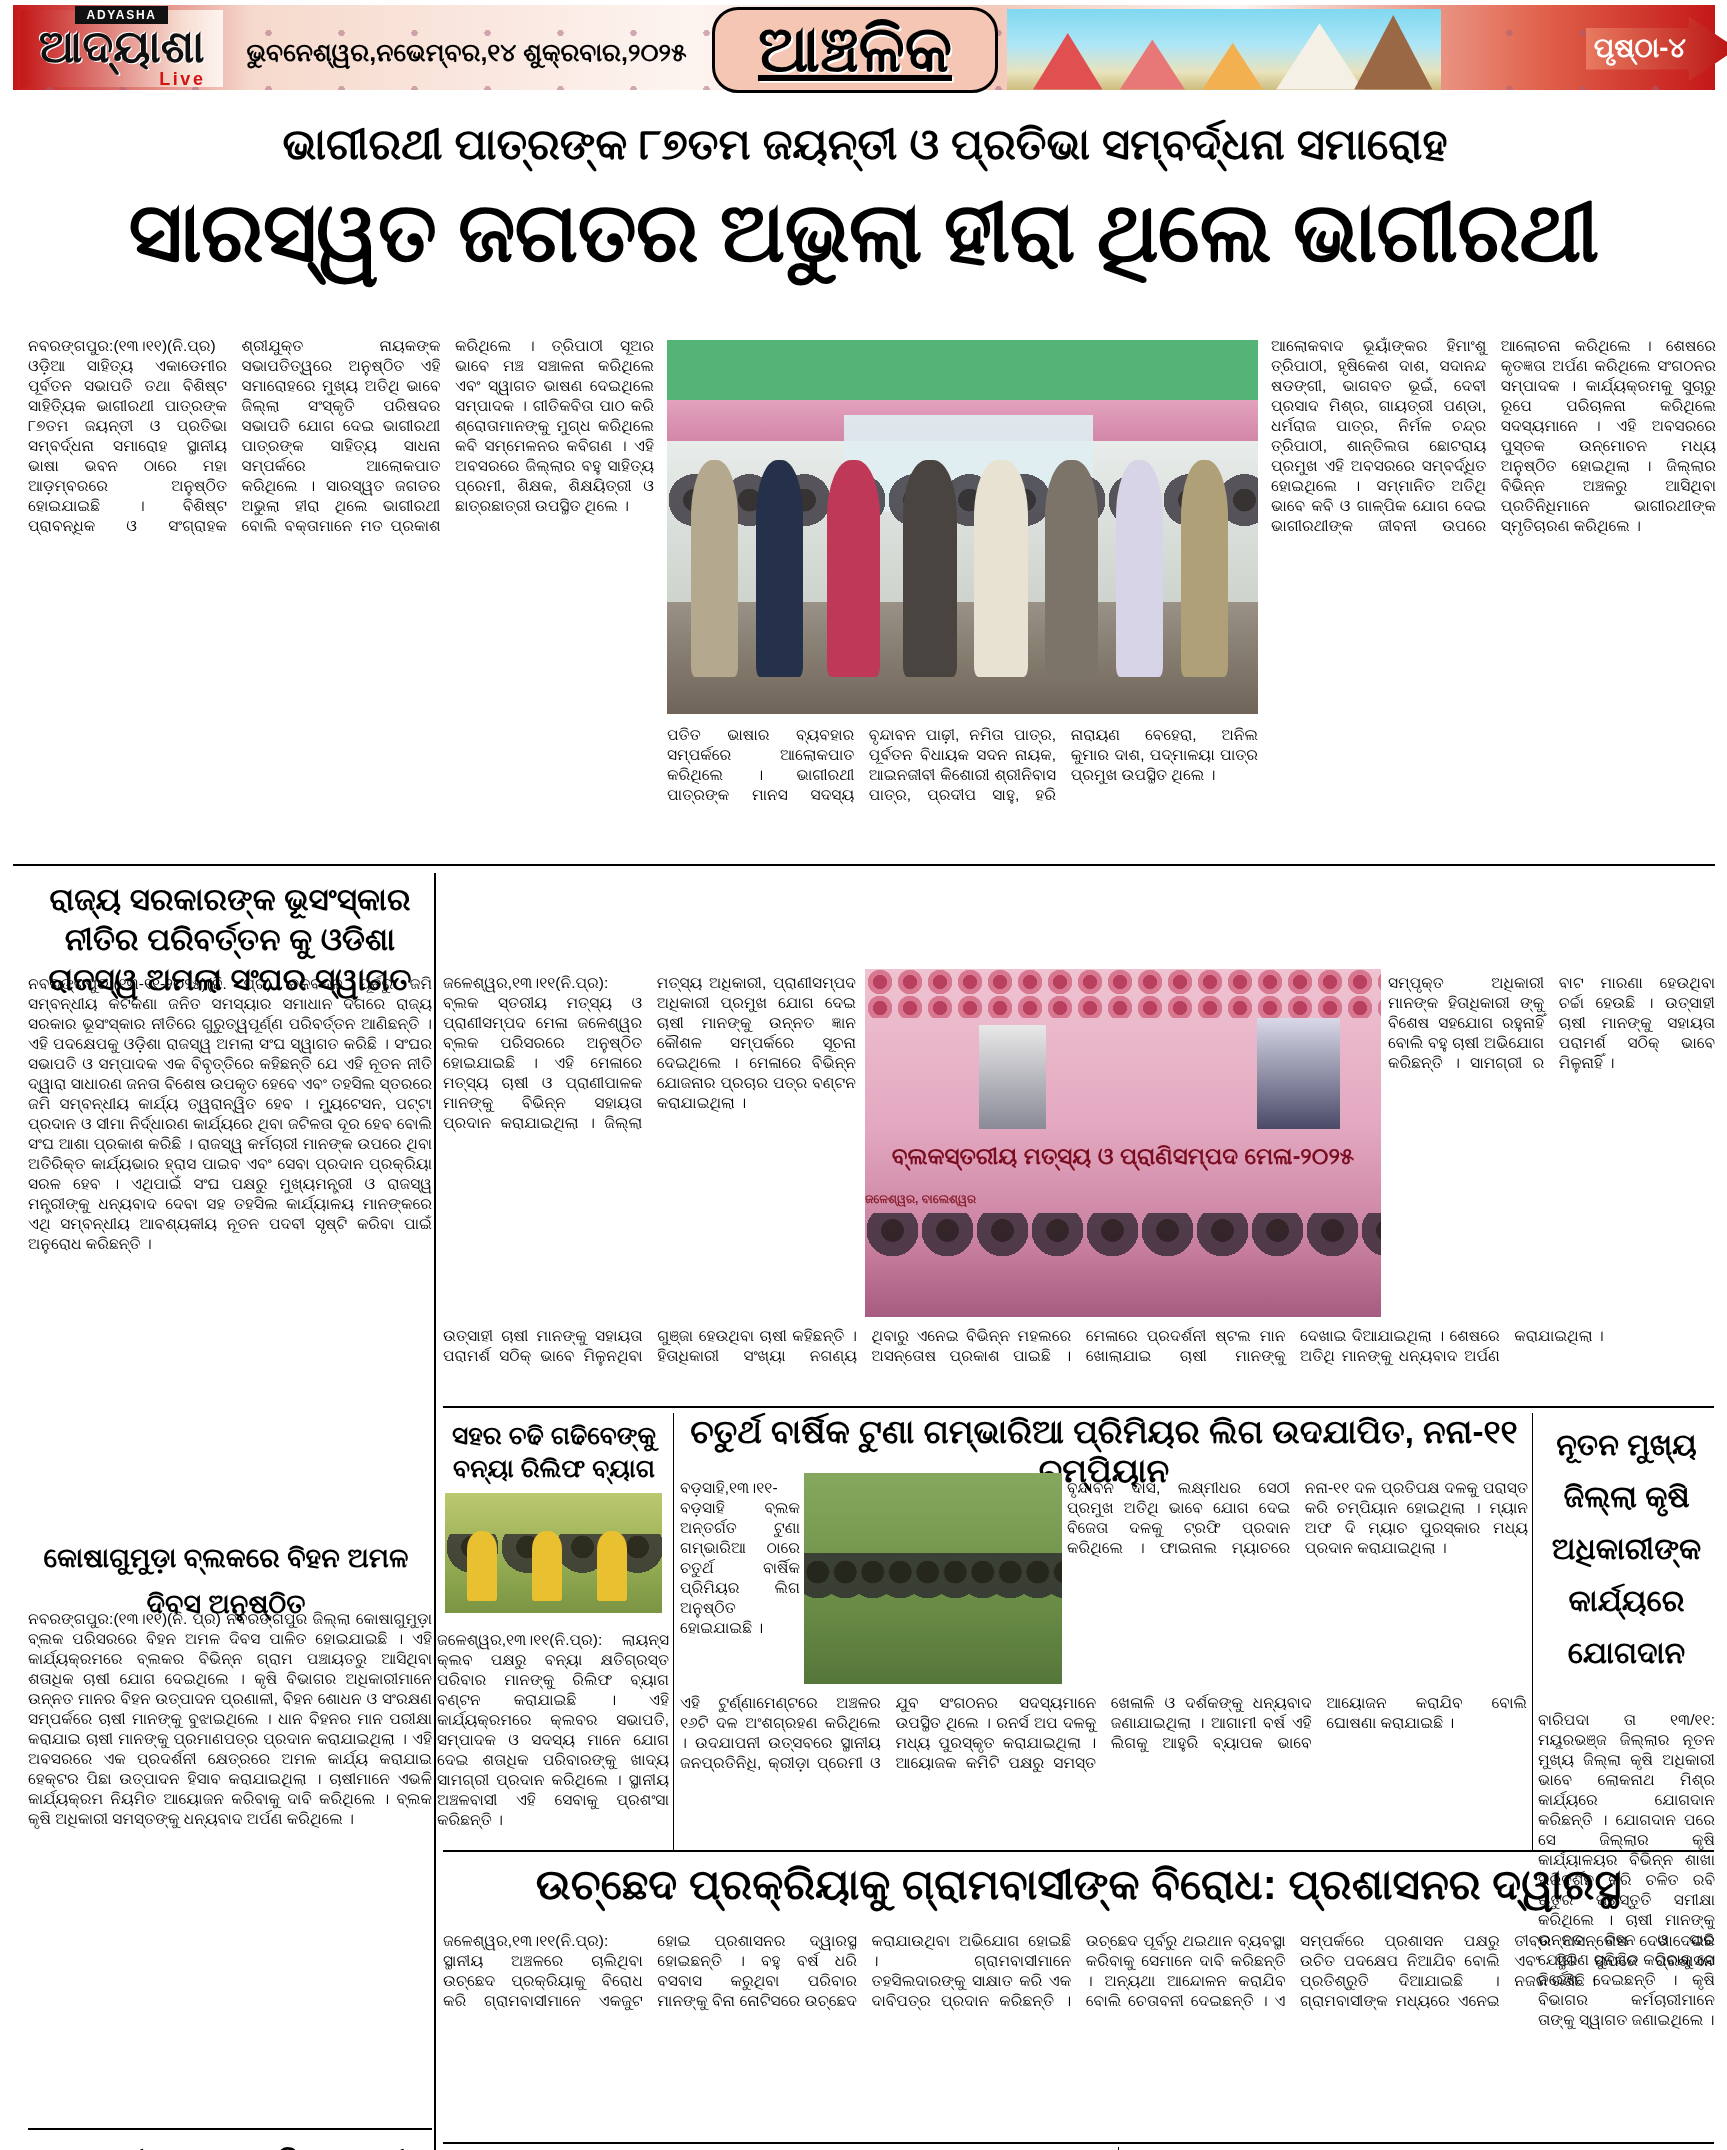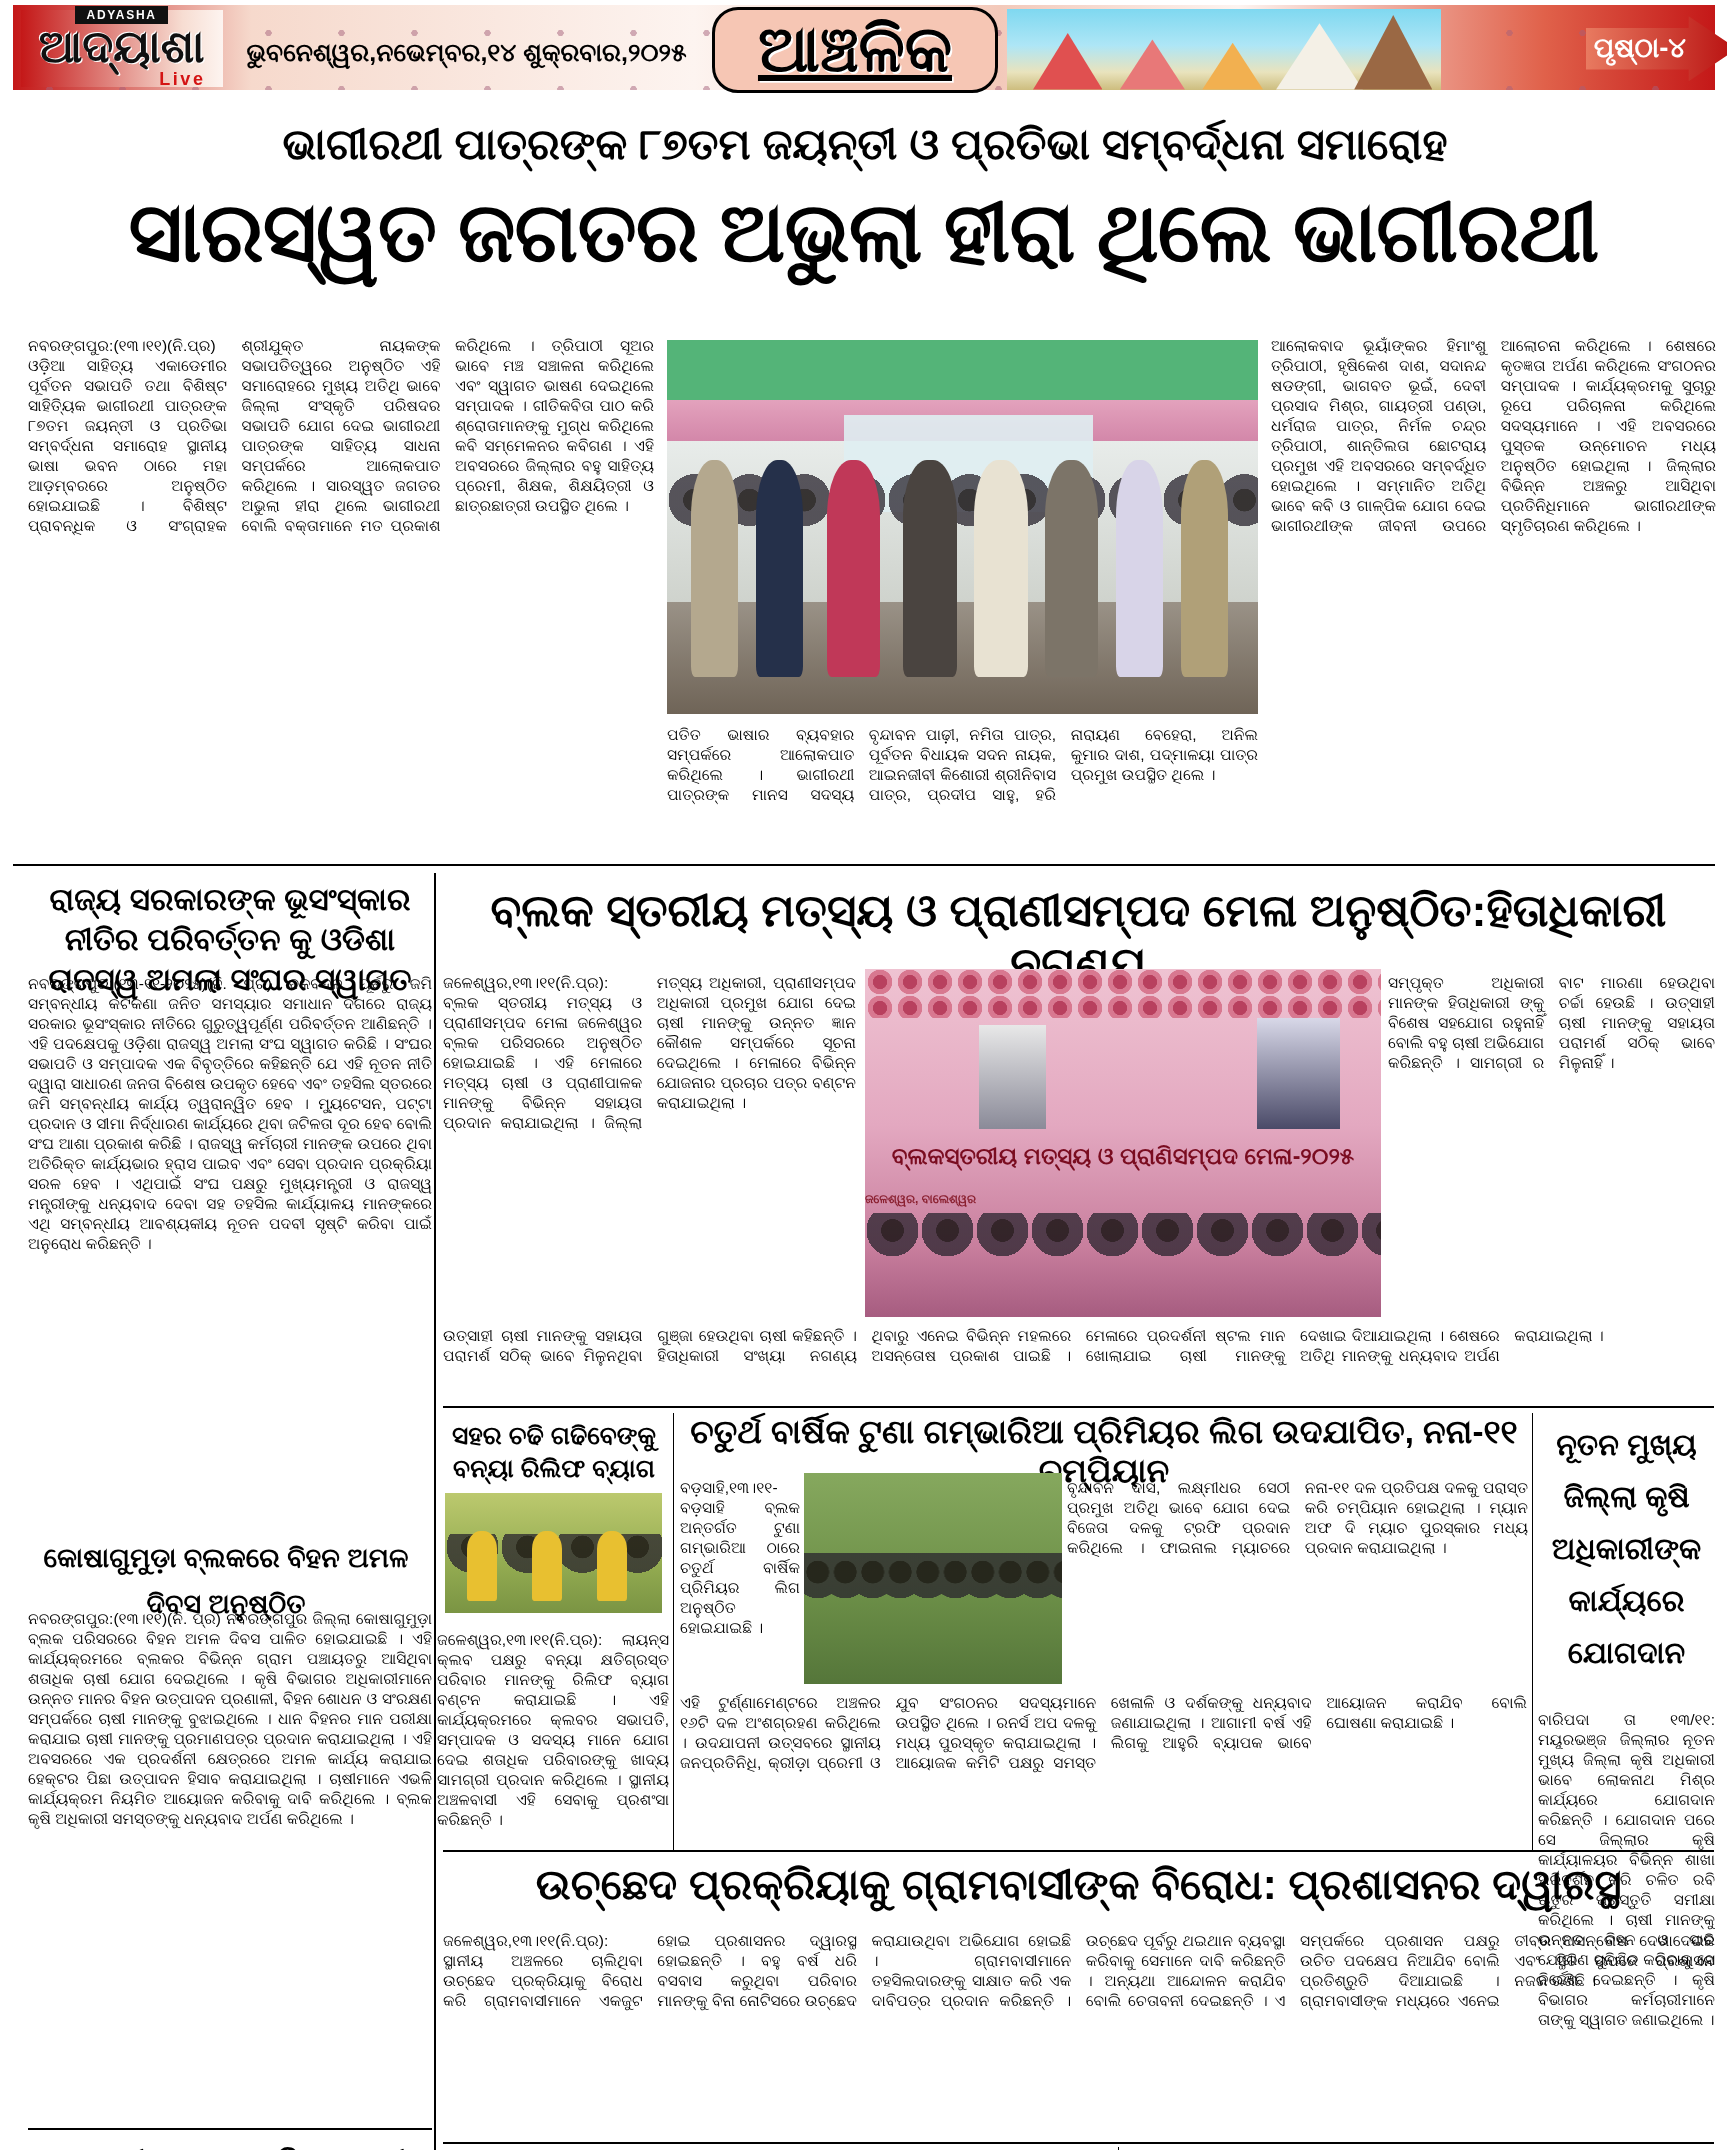--- a/index.html
+++ b/index.html
@@ -111,21 +111,20 @@
   <div class="rule" style="left:13px;top:864px;width:1702px;height:2.2px;"></div>
   <div class="rule" style="left:434px;top:873px;width:1.7px;height:1781px;"></div>
 
   <div class="abs h2" style="left:28px;top:880px;width:404px;font-size:31px;line-height:40px;">ରାଜ୍ୟ ସରକାରଙ୍କ ଭୂସଂସ୍କାର ନୀତିର ପରିବର୍ତ୍ତନ କୁ ଓଡିଶା ରାଜସ୍ୱ ଅମଲା ସଂଘର ସ୍ୱାଗତ</div>
   <div class="abs body" style="left:28px;top:974px;width:404px;height:548px;overflow:hidden;">ନବରଙ୍ଗପୁର:(୧୩-୧୧-୨୦୨୫)(ନି. ପ୍ର) ଦଳବଦଳ ପୂର୍ବରୁ ଜମି ସମ୍ବନ୍ଧୀୟ କଟକଣା ଜନିତ ସମସ୍ୟାର ସମାଧାନ ଦିଗରେ ରାଜ୍ୟ ସରକାର ଭୂସଂସ୍କାର ନୀତିରେ ଗୁରୁତ୍ୱପୂର୍ଣ୍ଣ ପରିବର୍ତ୍ତନ ଆଣିଛନ୍ତି । ଏହି ପଦକ୍ଷେପକୁ ଓଡ଼ିଶା ରାଜସ୍ୱ ଅମଲା ସଂଘ ସ୍ୱାଗତ କରିଛି । ସଂଘର ସଭାପତି ଓ ସମ୍ପାଦକ ଏକ ବିବୃତ୍ତିରେ କହିଛନ୍ତି ଯେ ଏହି ନୂତନ ନୀତି ଦ୍ୱାରା ସାଧାରଣ ଜନତା ବିଶେଷ ଉପକୃତ ହେବେ ଏବଂ ତହସିଲ ସ୍ତରରେ ଜମି ସମ୍ବନ୍ଧୀୟ କାର୍ଯ୍ୟ ତ୍ୱରାନ୍ୱିତ ହେବ । ମ୍ୟୁଟେସନ, ପଟ୍ଟା ପ୍ରଦାନ ଓ ସୀମା ନିର୍ଦ୍ଧାରଣ କାର୍ଯ୍ୟରେ ଥିବା ଜଟିଳତା ଦୂର ହେବ ବୋଲି ସଂଘ ଆଶା ପ୍ରକାଶ କରିଛି । ରାଜସ୍ୱ କର୍ମଚାରୀ ମାନଙ୍କ ଉପରେ ଥିବା ଅତିରିକ୍ତ କାର୍ଯ୍ୟଭାର ହ୍ରାସ ପାଇବ ଏବଂ ସେବା ପ୍ରଦାନ ପ୍ରକ୍ରିୟା ସରଳ ହେବ । ଏଥିପାଇଁ ସଂଘ ପକ୍ଷରୁ ମୁଖ୍ୟମନ୍ତ୍ରୀ ଓ ରାଜସ୍ୱ ମନ୍ତ୍ରୀଙ୍କୁ ଧନ୍ୟବାଦ ଦେବା ସହ ତହସିଲ କାର୍ଯ୍ୟାଳୟ ମାନଙ୍କରେ ଏଥି ସମ୍ବନ୍ଧୀୟ ଆବଶ୍ୟକୀୟ ନୂତନ ପଦବୀ ସୃଷ୍ଟି କରିବା ପାଇଁ ଅନୁରୋଧ କରିଛନ୍ତି ।</div>
 
   <div class="abs h2" style="left:24px;top:1535px;width:404px;font-size:27px;line-height:46px;">କୋଷାଗୁମୁଡ଼ା ବ୍ଲକରେ ବିହନ ଅମଳ ଦିବସ ଅନୁଷ୍ଠିତ</div>
   <div class="abs body" style="left:28px;top:1609px;width:404px;height:512px;overflow:hidden;">ନବରଙ୍ଗପୁର:(୧୩।୧୧)(ନି. ପ୍ର) ନବରଙ୍ଗପୁର ଜିଲ୍ଲା କୋଷାଗୁମୁଡ଼ା ବ୍ଲକ ପରିସରରେ ବିହନ ଅମଳ ଦିବସ ପାଳିତ ହୋଇଯାଇଛି । ଏହି କାର୍ଯ୍ୟକ୍ରମରେ ବ୍ଲକର ବିଭିନ୍ନ ଗ୍ରାମ ପଞ୍ଚାୟତରୁ ଆସିଥିବା ଶତାଧିକ ଚାଷୀ ଯୋଗ ଦେଇଥିଲେ । କୃଷି ବିଭାଗର ଅଧିକାରୀମାନେ ଉନ୍ନତ ମାନର ବିହନ ଉତ୍ପାଦନ ପ୍ରଣାଳୀ, ବିହନ ଶୋଧନ ଓ ସଂରକ୍ଷଣ ସମ୍ପର୍କରେ ଚାଷୀ ମାନଙ୍କୁ ବୁଝାଇଥିଲେ । ଧାନ ବିହନର ମାନ ପରୀକ୍ଷା କରାଯାଇ ଚାଷୀ ମାନଙ୍କୁ ପ୍ରମାଣପତ୍ର ପ୍ରଦାନ କରାଯାଇଥିଲା । ଏହି ଅବସରରେ ଏକ ପ୍ରଦର୍ଶନୀ କ୍ଷେତ୍ରରେ ଅମଳ କାର୍ଯ୍ୟ କରାଯାଇ ହେକ୍ଟର ପିଛା ଉତ୍ପାଦନ ହିସାବ କରାଯାଇଥିଲା । ଚାଷୀମାନେ ଏଭଳି କାର୍ଯ୍ୟକ୍ରମ ନିୟମିତ ଆୟୋଜନ କରିବାକୁ ଦାବି କରିଥିଲେ । ବ୍ଲକ କୃଷି ଅଧିକାରୀ ସମସ୍ତଙ୍କୁ ଧନ୍ୟବାଦ ଅର୍ପଣ କରିଥିଲେ ।</div>
   <div class="rule" style="left:28px;top:2128px;width:404px;height:1.7px;"></div>
 
-  <div class="abs h2" style="left:443px;top:885px;width:1271px;font-size:45px;">ବ୍ଲକ ସ୍ତରୀୟ ମତ୍ସ୍ୟ ଓ ପ୍ରାଣୀସମ୍ପଦ ମେଳା ଅନୁଷ୍ଠିତ:ହିତାଧିକାରୀ ନଗଣ୍ୟ</div>
   <div class="abs body c2" style="left:443px;top:973px;width:413px;height:344px;overflow:hidden;">ଜଳେଶ୍ୱର,୧୩।୧୧(ନି.ପ୍ର): ବ୍ଲକ ସ୍ତରୀୟ ମତ୍ସ୍ୟ ଓ ପ୍ରାଣୀସମ୍ପଦ ମେଳା ଜଳେଶ୍ୱର ବ୍ଲକ ପରିସରରେ ଅନୁଷ୍ଠିତ ହୋଇଯାଇଛି । ଏହି ମେଳାରେ ମତ୍ସ୍ୟ ଚାଷୀ ଓ ପ୍ରାଣୀପାଳକ ମାନଙ୍କୁ ବିଭିନ୍ନ ସହାୟତା ପ୍ରଦାନ କରାଯାଇଥିଲା । ଜିଲ୍ଲା ମତ୍ସ୍ୟ ଅଧିକାରୀ, ପ୍ରାଣୀସମ୍ପଦ ଅଧିକାରୀ ପ୍ରମୁଖ ଯୋଗ ଦେଇ ଚାଷୀ ମାନଙ୍କୁ ଉନ୍ନତ ଜ୍ଞାନ କୌଶଳ ସମ୍ପର୍କରେ ସୂଚନା ଦେଇଥିଲେ । ମେଳାରେ ବିଭିନ୍ନ ଯୋଜନାର ପ୍ରଚାର ପତ୍ର ବଣ୍ଟନ କରାଯାଇଥିଲା ।</div>
   <div id="ph-mela" class="photo" style="left:865px;top:969px;width:516px;height:348px;">
     <div class="flow"></div>
     <div class="modi"></div>
     <div class="modi2"></div>
     <div class="bt">ବ୍ଲକସ୍ତରୀୟ ମତ୍ସ୍ୟ ଓ ପ୍ରାଣିସମ୍ପଦ ମେଳା-୨୦୨୫</div>
     <div class="bt2">ଜଳେଶ୍ୱର, ବାଲେଶ୍ୱର</div>
     <div class="heads" style="height:28%;bottom:2%;"></div>
   </div>
   <div class="abs body c6" style="left:443px;top:1326px;width:1271px;height:77px;overflow:hidden;">ଉତ୍ସାହୀ ଚାଷୀ ମାନଙ୍କୁ ସହାୟତା ପରାମର୍ଶ ସଠିକ୍ ଭାବେ ମିଳୁନଥିବା ଗୁଞ୍ଜା ହେଉଥିବା ଚାଷୀ କହିଛନ୍ତି । ହିତାଧିକାରୀ ସଂଖ୍ୟା ନଗଣ୍ୟ ଥିବାରୁ ଏନେଇ ବିଭିନ୍ନ ମହଲରେ ଅସନ୍ତୋଷ ପ୍ରକାଶ ପାଇଛି । ମେଳାରେ ପ୍ରଦର୍ଶନୀ ଷ୍ଟଲ ମାନ ଖୋଲାଯାଇ ଚାଷୀ ମାନଙ୍କୁ ଦେଖାଇ ଦିଆଯାଇଥିଲା । ଶେଷରେ ଅତିଥି ମାନଙ୍କୁ ଧନ୍ୟବାଦ ଅର୍ପଣ କରାଯାଇଥିଲା ।</div>

